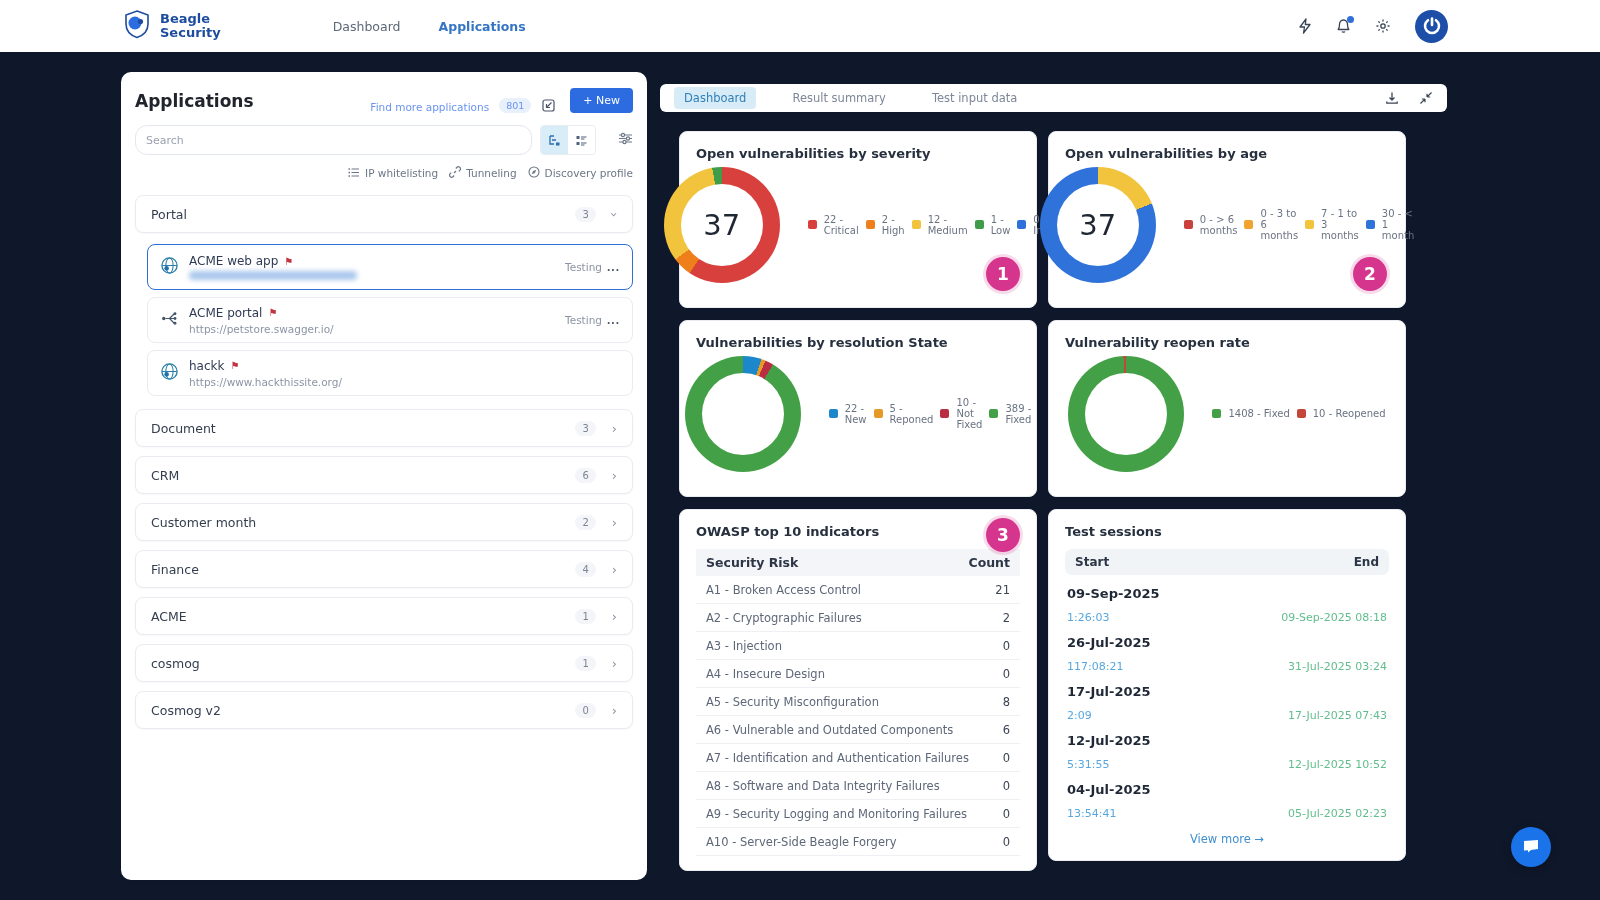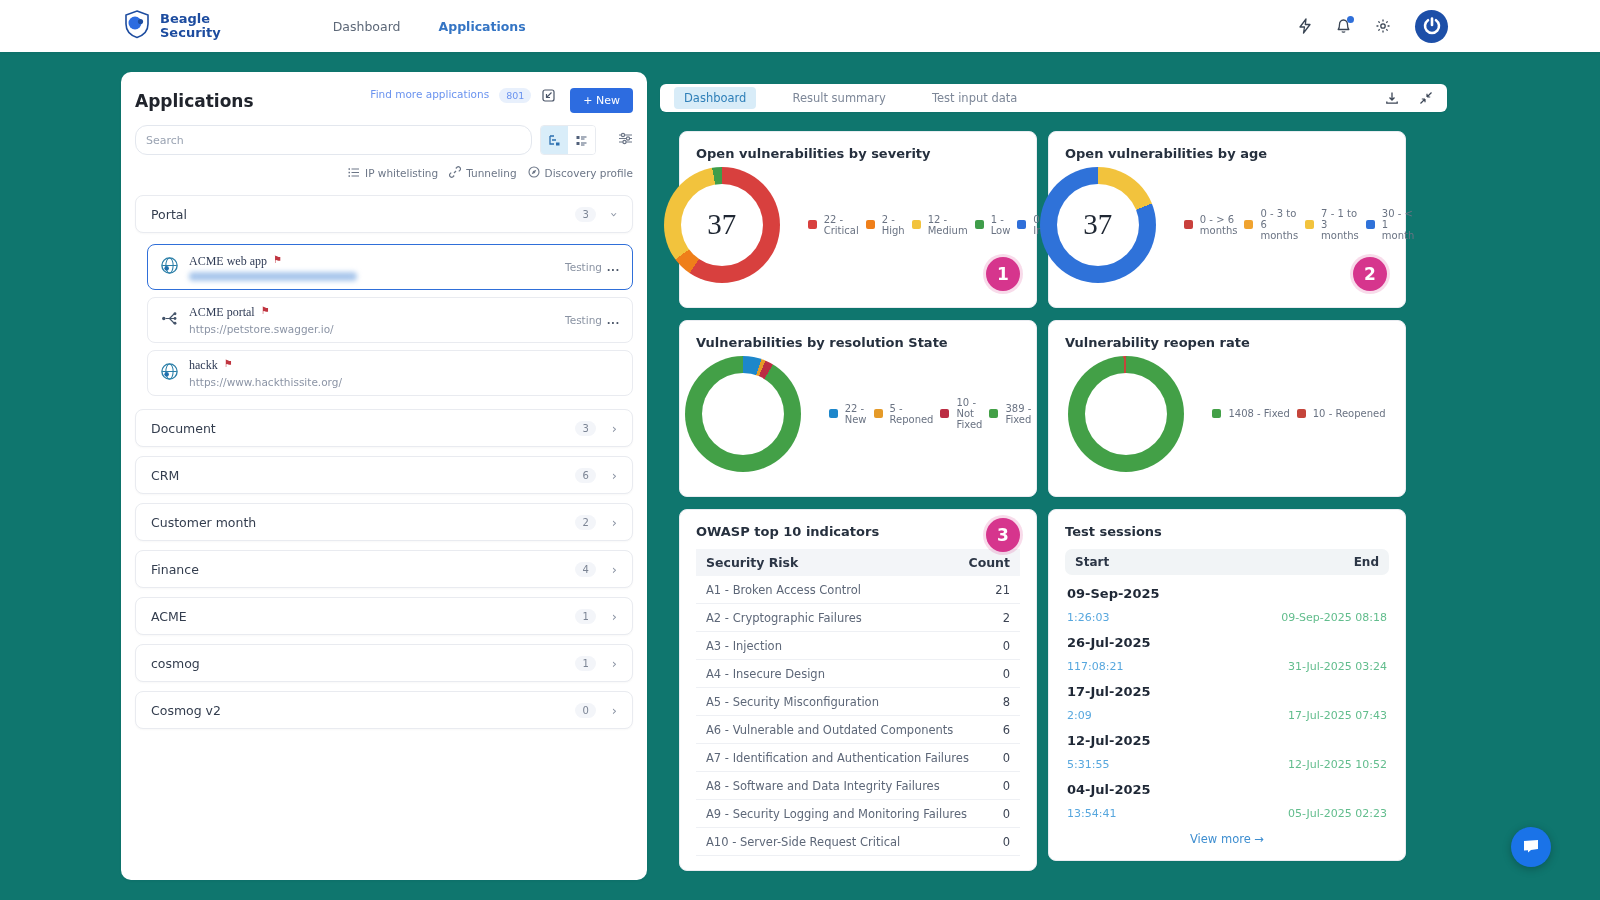--- a/index.html
+++ b/index.html
@@ -1,17 +1,17 @@
 <!DOCTYPE html>
 <html><head>
 <meta charset="utf-8">
 <style>
   * { margin:0; padding:0; box-sizing:border-box; }
   html,body { width:1600px; height:900px; overflow:hidden; }
-  .canvas { position:relative; width:1600px; height:900px; background:#0f766e;
+  .canvas { position:relative; width:1600px; height:900px; background:#0f172a;
             font-family:"DejaVu Sans","Liberation Sans",sans-serif; color:#2f3a4c; }
 
   
   .navbar { position:absolute; top:0; left:0; right:0; height:52px; background:#fff;
             display:flex; align-items:center; padding:0 152px 0 122px;
             box-shadow:0 1px 3px rgba(16,24,40,.07); z-index:5; }
   .brand { display:flex; align-items:center; gap:8px; cursor:pointer; }
   .brand-text { font-size:13px; font-weight:bold; color:#1d4c9f; line-height:1.05; }
   .brand-text span { display:block; }
   .nav-links { display:flex; gap:38px; margin-left:112px; }
@@ -25,21 +25,21 @@
               background:#2f6fd9; }
   .avatar { width:33px; height:33px; border-radius:50%; background:#1d4fa8; display:flex;
             align-items:center; justify-content:center; cursor:pointer; border:none; }
 
   
   .apps-panel { position:absolute; left:121px; top:72px; width:526px; height:808px;
                 background:#fff; border-radius:10px; box-shadow:0 1px 3px rgba(16,24,40,.06);
                 padding:16px 14px; }
   .panel-head { display:flex; align-items:center; }
   .panel-title { font-size:17px; font-weight:bold; color:#20242c; }
-  .head-right { margin-left:auto; display:flex; align-items:flex-start; gap:10px; }
+  .head-right { margin-left:auto; display:flex; align-items:flex-end; gap:10px; }
   .find-more { font-size:10.5px; color:#6a93ef; background:none; border:none; cursor:pointer;
                font-family:inherit; }
   .find-badge { background:#e8f0fc; color:#6a93ef; font-size:9.5px; padding:2px 7px;
                 border-radius:9px; }
   .new-btn { background:#2d6ce0; color:#fff; border:none; border-radius:4px; font-size:11px;
              padding:6px 13px; cursor:pointer; font-family:inherit; margin-left:4px; }
   .search-row { display:flex; align-items:center; margin-top:12px; gap:8px; }
   .search-input { flex:1; height:30px; border:1px solid #e3e7ee; border-radius:12px;
                   padding:0 10px; font-size:11px; color:#39414f; font-family:inherit; outline:none; }
   .search-input::placeholder { color:#9aa3b2; }
@@ -60,21 +60,21 @@
   .group-right { margin-left:auto; display:flex; align-items:center; gap:16px; }
   .count-pill { background:#f3f5f9; color:#7b8494; font-size:10px; padding:2px 7px;
                 border-radius:9px; }
   .chevron { color:#8a93a3; font-size:13px; line-height:1; }
   .chevron.down { display:inline-block; transform:rotate(90deg); }
   .portal-apps { padding:2px 0 6px 12px; }
   .app-row { display:flex; align-items:center; gap:10px; background:#fff; border:1px solid #e9ebf0;
              border-radius:8px; padding:7px 12px; margin-bottom:7px; min-height:46px; cursor:pointer; }
   .app-row.selected { border:1.6px solid #2f6fd9; }
   .app-main { display:flex; flex-direction:column; gap:3px; }
-  .app-name-line { display:flex; align-items:flex-start; gap:6px; font-size:12px; color:#2f3b55;font-family:Liberation Serif, serif; }
+  .app-name-line { display:flex; align-items:center; gap:6px; font-size:12px; color:#2f3b55; }
   .flag { color:#c03540; font-size:10px; }
   .app-url { font-size:10.5px; color:#8b94a5; }
   .app-url.hidden-url { width:168px; height:9px; border-radius:4px; background:#a9c7ec;
                         filter:blur(2.5px); }
   .app-right { margin-left:auto; display:flex; align-items:baseline; gap:5px; }
   .status { font-size:10.5px; color:#8a93a3; }
   .menu-dots { font-weight:bold; color:#4a5568; letter-spacing:1px; font-size:12px;
                background:none; border:none; cursor:pointer; }
 
   
@@ -87,21 +87,21 @@
   .tab.active { background:#d8ecf8; color:#2e7fb8; }
   .tab-actions { margin-left:auto; display:flex; gap:20px; }
   .cards-grid { margin-top:19px; padding-left:19px; display:grid;
                 grid-template-columns:358px 358px; gap:12px 11px; align-items:start; }
   .card { position:relative; background:#fff; border:1px solid #e9ecf1; border-radius:8px;
           padding:14px 16px; box-shadow:0 1px 2px rgba(16,24,40,.03); }
   .chart-card { height:177px; }
   .card-title { font-size:13px; font-weight:bold; color:#26303e; }
   .chart-body { display:flex; align-items:center; justify-content:center; gap:28px;
                 height:calc(100% - 20px); }
-  .donut { width:116px; height:116px; border-radius:50%; position:relative; flex:0 0 auto;font-family:Liberation Serif, serif; }
+  .donut { width:116px; height:116px; border-radius:50%; position:relative; flex:0 0 auto; }
   .donut::after { content:""; position:absolute; inset:17px; background:#fff; border-radius:50%; }
   .donut-center { position:absolute; inset:0; display:flex; align-items:center;
                   justify-content:center; font-size:29px; color:#1f2733; z-index:2; }
   .legend { display:flex; flex-direction:row; gap:7px; }
   .legend-row { display:flex; align-items:center; gap:7px; }
   .legend-swatch { width:9px; height:9px; border-radius:2px; flex:0 0 auto; }
   .legend-text { font-size:10px; color:#6a7383; }
   .badge-pink { position:absolute; width:34px; height:34px; border-radius:50%; background:#d6358d;
                 color:#fff; font-size:17px; font-weight:bold; display:flex; align-items:center;
                 justify-content:center; box-shadow:0 0 0 3px rgba(214,53,141,.18); z-index:3; }
@@ -568,21 +568,21 @@
                 <span>A8 - Software and Data Integrity Failures</span>
                 <span class="o-count">0</span>
               </div>
 
               <div class="o-row">
                 <span>A9 - Security Logging and Monitoring Failures</span>
                 <span class="o-count">0</span>
               </div>
 
               <div class="o-row">
-                <span>A10 - Server-Side Request Critical</span>
+                <span>A10 - Server-Side Beagle Forgery</span>
                 <span class="o-count">0</span>
               </div>
             </div>
         </div>
       </div>
 
       <div class="card">
         <div class="card-title">Test sessions</div>
         <div class="s-head">
           <span>Start</span>

